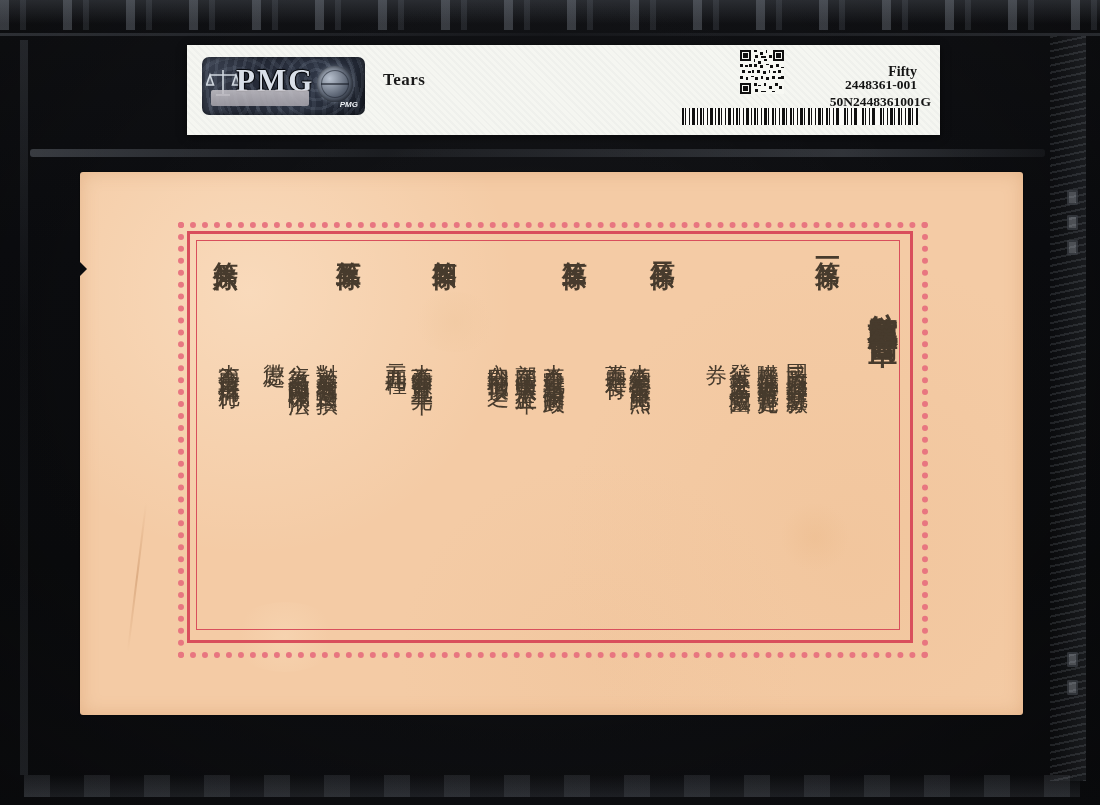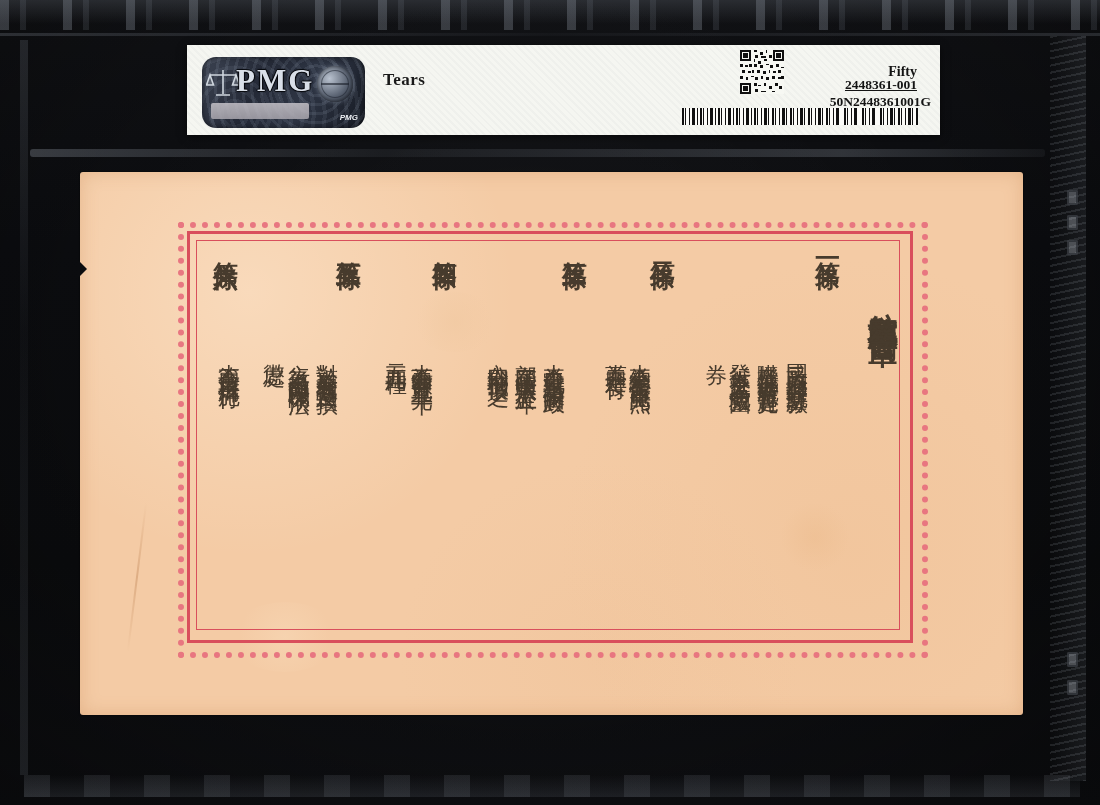--- a/index.html
+++ b/index.html
@@ -32,41 +32,41 @@
       linear-gradient(0deg, rgba(120,128,140,.16), rgba(0,0,0,0));}
   .slot-bar{position:absolute;left:30px;top:149px;width:1015px;height:8px;border-radius:3px;
     background:linear-gradient(90deg, rgba(160,168,180,.30), rgba(84,90,98,.16) 35%, rgba(150,158,170,.26) 80%, rgba(90,96,104,.12));}
   .clip{position:absolute;width:11px;height:15px;border-radius:2px;background:rgba(200,206,216,.32);
     box-shadow:inset 0 0 0 2px rgba(30,33,38,.6);}
 
   
   .label{position:absolute;left:187px;top:45px;width:753px;height:90px;background:var(--label);
     background-image:repeating-linear-gradient(45deg, rgba(60,70,90,.03) 0 2px, rgba(0,0,0,0) 2px 5px);
     box-shadow:0 2px 8px rgba(0,0,0,.55);}
-  .holo{position:absolute;left:15px;top:12px;width:163px;height:71px;border-radius:14px;overflow:hidden;
+  .holo{position:absolute;left:15px;top:12px;width:163px;height:58px;border-radius:7px;overflow:hidden;
     background:
       repeating-radial-gradient(circle at 70% 40%, rgba(190,205,225,.10) 0 3px, rgba(0,0,0,0) 3px 9px),
       repeating-radial-gradient(circle at 20% 80%, rgba(190,205,225,.08) 0 4px, rgba(0,0,0,0) 4px 11px),
       linear-gradient(118deg,#3c4352 0%, #242936 35%, #2e3544 62%, #161a23 100%);
     box-shadow:inset 0 0 6px rgba(0,0,0,.6);}
   .holo-pmg{position:absolute;left:34px;top:8px;font:bold 31px/1 "Liberation Serif",serif;
     color:#d9dfe8;letter-spacing:2px;text-shadow:0 1px 1px #05070b, 0 -1px 1px #05070b, 1px 0 1px #05070b, -1px 0 1px #05070b;}
   .holo-globe{position:absolute;right:12px;top:9px;width:36px;height:36px;border-radius:50%;
     background:radial-gradient(circle at 35% 35%, #b9c2cf, #5a6372 55%, #262c38 90%);
     box-shadow:0 0 5px rgba(200,215,235,.35), inset 0 0 4px rgba(0,0,0,.55);}
   .holo-globe:after{content:"";position:absolute;inset:4px;border-radius:50%;
     border:1px solid rgba(30,35,45,.55);
     background:linear-gradient(180deg, rgba(0,0,0,0) 46%, rgba(25,30,40,.6) 47%, rgba(25,30,40,.6) 53%, rgba(0,0,0,0) 54%);}
   .holo-bar{position:absolute;left:9px;bottom:9px;width:98px;height:16px;border-radius:2px;
     background:linear-gradient(180deg,#c6c3c9,#a9a6ae);opacity:.85;}
   .holo-small{position:absolute;right:7px;bottom:6px;font:bold italic 8px/1 "Liberation Sans",sans-serif;color:#eef1f5;}
   .scales{position:absolute;left:4px;top:10px;}
   .comment{position:absolute;left:196px;top:25px;font:bold 17px/1.2 "Liberation Serif",serif;color:#191919;letter-spacing:.5px;}
   .grade{position:absolute;right:23px;top:20px;font:600 14px/1 "Liberation Serif",serif;color:#141414;}
-  .certnum{position:absolute;right:23px;top:33px;font:600 13.5px/1 "Liberation Serif",serif;color:#141414;text-decoration:underline;}
+  .certnum{position:absolute;right:23px;top:33px;font:600 13.5px/1 "Liberation Serif",serif;color:#141414;}
   .codenum{position:absolute;right:9px;top:50px;font:600 13.5px/1 "Liberation Serif",serif;color:#141414;}
   .barcode{position:absolute;right:22px;top:63px;width:236px;height:17px;background:
     repeating-linear-gradient(90deg,#101010 0 2px,#fbfbf8 2px 3px,#101010 3px 4px,#fbfbf8 4px 7px,
       #101010 7px 8px,#fbfbf8 8px 10px,#101010 10px 13px,#fbfbf8 13px 14.5px,#101010 14.5px 15.5px,#fbfbf8 15.5px 18px);}
   .qr{position:absolute;left:553px;top:5px;width:44px;height:44px;}
 
   
   .paper{position:absolute;left:80px;top:172px;width:943px;height:543px;border-radius:3px;
     background:
       radial-gradient(circle at 18% 22%, rgba(255,236,214,.45), rgba(0,0,0,0) 30%),

